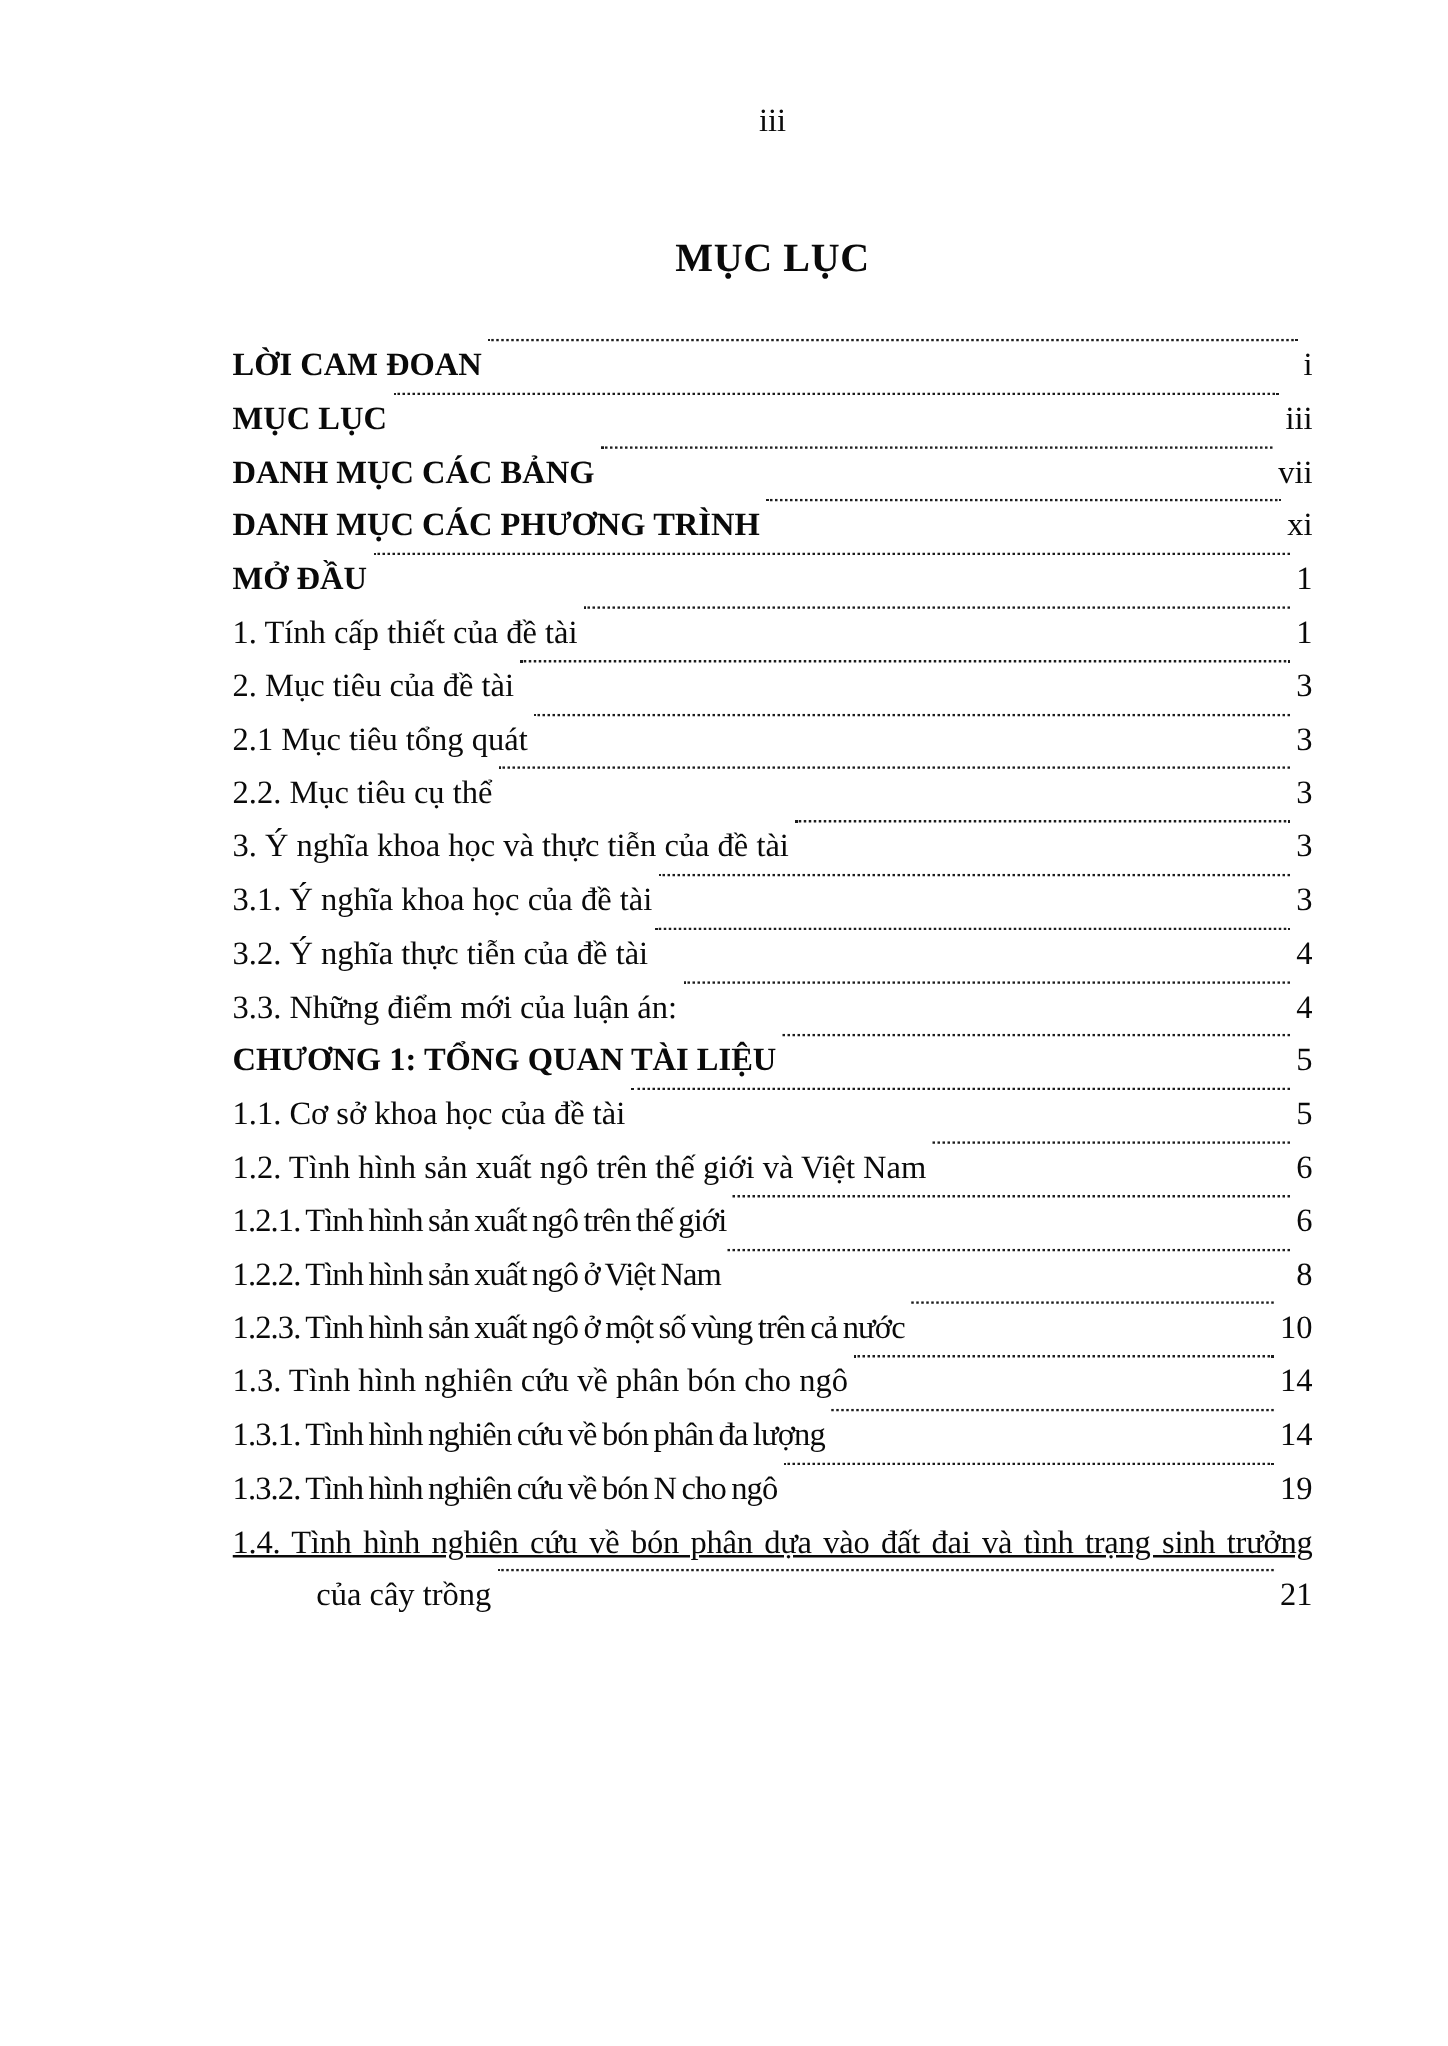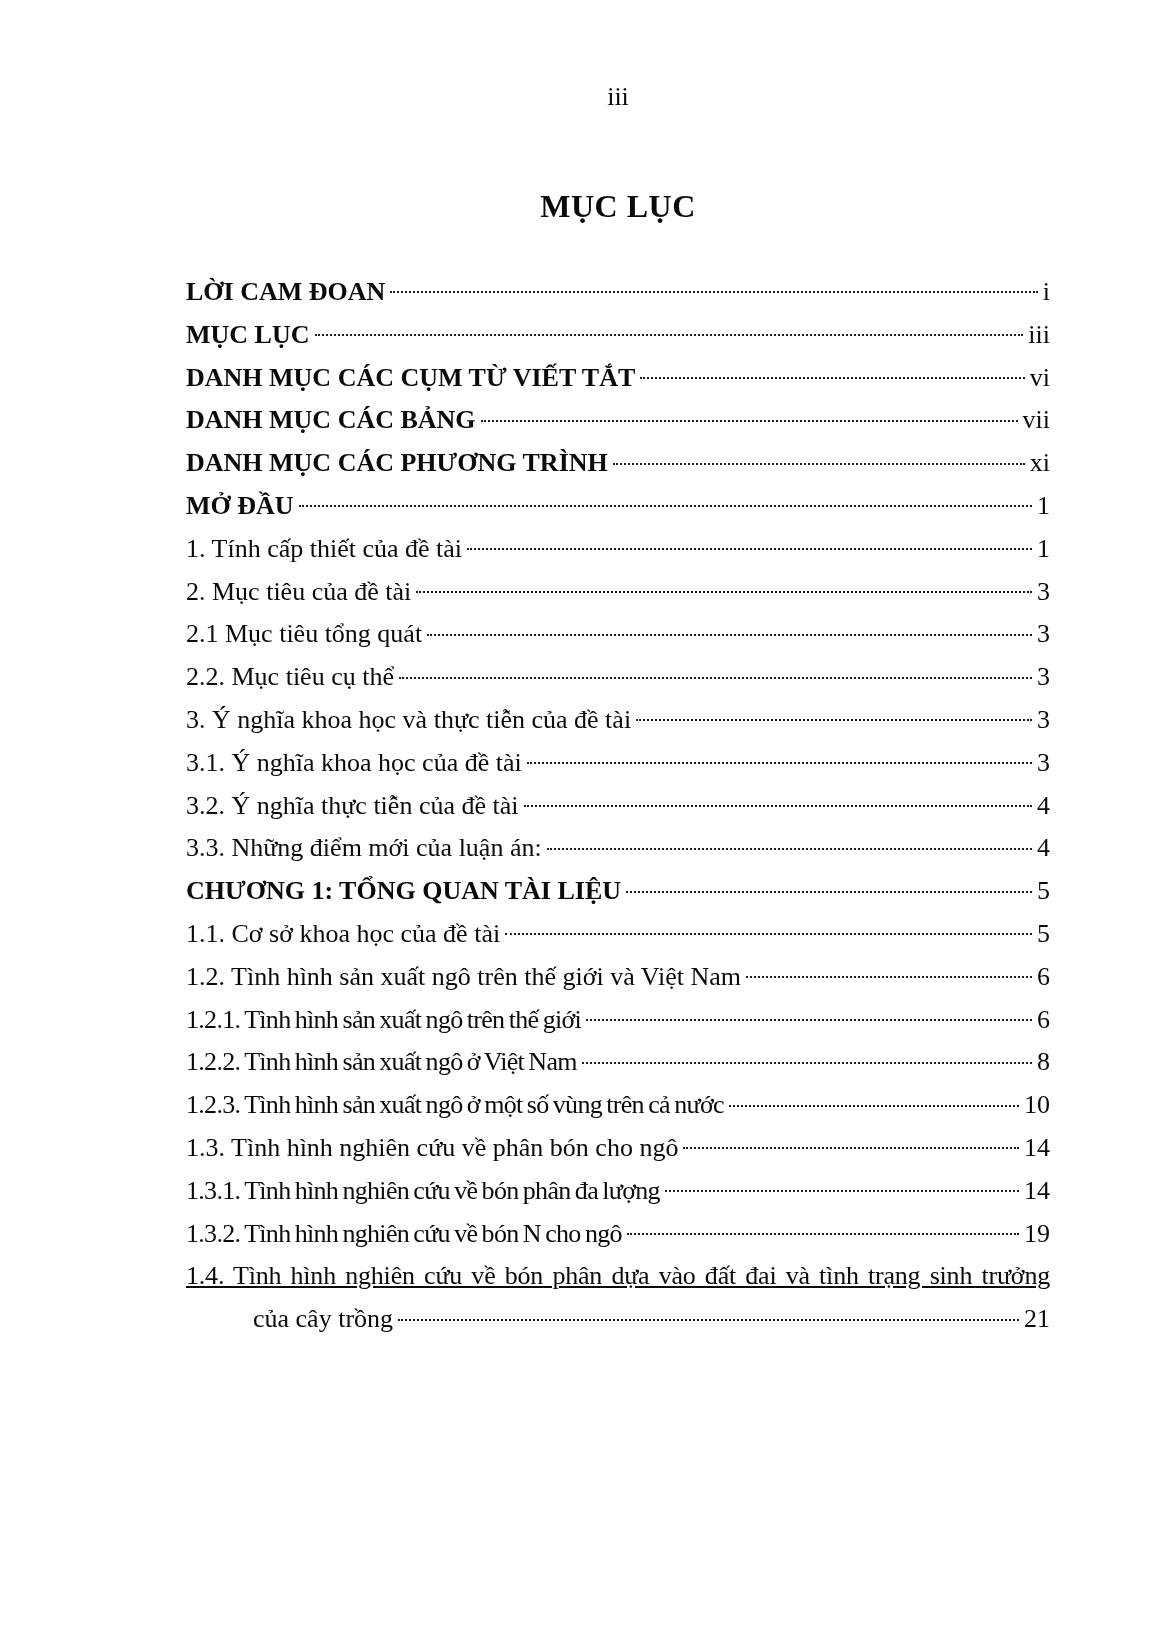--- a/index.html
+++ b/index.html
@@ -35,21 +35,21 @@
     letter-spacing: 0.5px;
   }
   .toc {
     position: absolute;
     top: 271px;
     left: 186px;
     width: 864px;
   }
   .toc-row {
     display: flex;
-    align-items: center;
+    align-items: flex-start;
     height: 42.8px;
     line-height: 42.8px;
     font-size: 26px;
     overflow: hidden;
   }
   .toc-label { white-space: nowrap; }
   .toc-row.bold .toc-label { font-weight: bold; }
   .toc-row.cond .toc-label { letter-spacing: -0.7px; word-spacing: -1.5px; }
   .toc-dots {
     flex: 1 1 auto;
@@ -79,25 +79,20 @@
     <span class="toc-label">LỜI CAM ĐOAN</span>
     <span class="toc-dots"></span>
     <span class="toc-page">i</span>
   </div>
       <div class="toc-row bold">
     <span class="toc-label">MỤC LỤC</span>
     <span class="toc-dots"></span>
     <span class="toc-page">iii</span>
   </div>
       <div class="toc-row bold">
-    <span class="toc-label">DANH MỤC CÁC CỤM TỪ VIẾT TẮT</span>
-    <span class="toc-dots"></span>
-    <span class="toc-page">vi</span>
-  </div>
-      <div class="toc-row bold">
     <span class="toc-label">DANH MỤC CÁC BẢNG</span>
     <span class="toc-dots"></span>
     <span class="toc-page">vii</span>
   </div>
       <div class="toc-row bold">
     <span class="toc-label">DANH MỤC CÁC PHƯƠNG TRÌNH</span>
     <span class="toc-dots"></span>
     <span class="toc-page">xi</span>
   </div>
       <div class="toc-row bold">

